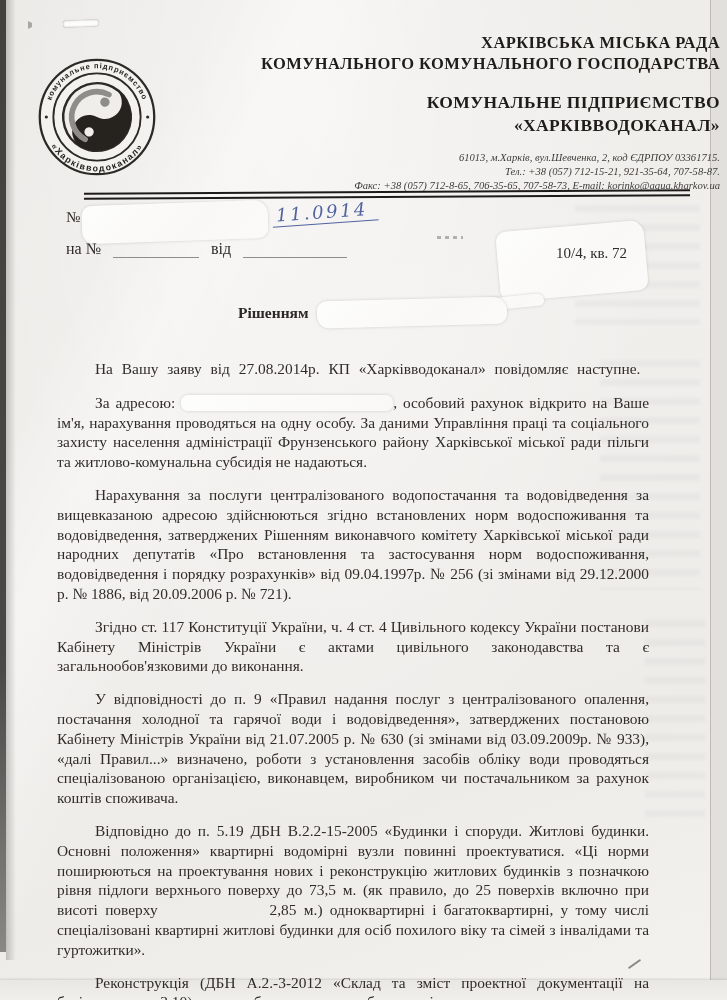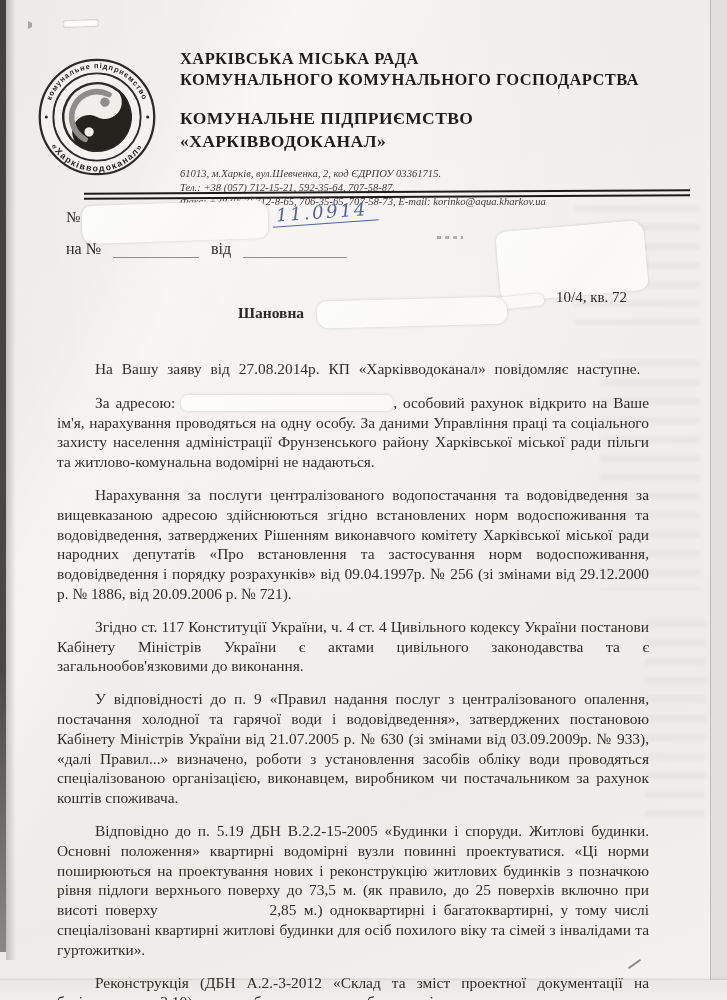--- a/index.html
+++ b/index.html
@@ -40,41 +40,41 @@
   
   .redact{position:absolute;background:linear-gradient(135deg,#fdfdfc 0%,#f9f8f6 60%,#fbfaf8 100%);
     border-radius:10px 14px 10px 12px;box-shadow:0 0 3px rgba(150,148,144,.45);}
   .inline-redact{display:inline-block;position:relative;top:3px;height:16px;
     background:linear-gradient(135deg,#fdfdfc,#f9f8f5);border-radius:7px;
     box-shadow:0 0 3px rgba(150,148,144,.45);}
   .covered-fragment{position:absolute;height:3px;
     background:repeating-linear-gradient(90deg,#96948f 0 4px,transparent 4px 8px);opacity:.7;}
 
   
-  .header-text{position:absolute;left:180px;top:32px;width:540px;text-align:left;color:#1f1d1a;margin-top:16px;}
+  .header-text{position:absolute;left:180px;top:32px;width:540px;text-align:right;color:#1f1d1a;}
   .org-line{font-weight:bold;font-size:16.5px;letter-spacing:.4px;line-height:21px;}
   .company-block{margin-top:17px;}
   .company-line{font-weight:bold;font-size:17.5px;letter-spacing:.4px;line-height:23px;}
   .contact-block{margin-top:14px;color:#3e3c38;font-style:italic;}
   .contact-line{font-size:10.6px;line-height:14px;}
 
   .logo-wrap{position:absolute;left:36px;top:56px;width:122px;height:122px;}
   .logo-wrap svg{width:100%;height:100%;}
 
   .double-rule{position:absolute;left:84px;top:191px;width:606px;height:3px;
     border-top:2px solid #1d1b19;border-bottom:2px solid #1d1b19;transform:rotate(-0.35deg);}
 
   
   .ref-no-label{position:absolute;left:66px;top:209px;font-size:15px;color:#2e2b28;}
   .handwritten-no{position:absolute;left:272px;top:201px;font-size:18px;font-style:italic;
     color:#51639f;letter-spacing:2.5px;transform:rotate(-4deg);
     border-bottom:1.6px solid #51639f;padding:0 10px 1px 4px;font-family:"DejaVu Serif",serif;}
   .ref-line2{position:absolute;left:66px;top:240px;font-size:16px;color:#2e2b28;}
   .form-line{display:inline-block;height:13px;border-bottom:1.2px solid #8f8d89;vertical-align:bottom;}
-  .addr-visible{position:absolute;left:556px;top:245px;font-size:15px;color:#2e2b28;margin-top:44px;}
+  .addr-visible{position:absolute;left:556px;top:245px;font-size:15px;color:#2e2b28;}
 
   
   .salutation{position:absolute;left:238px;top:304px;font-size:15.5px;font-weight:bold;color:#2b2825;}
 
   
   .body-text{position:absolute;left:44px;top:346px;width:618px;
     font-size:15.4px;line-height:19.8px;text-align:justify;color:#302d29;}
   .body-text p{margin:13px;text-indent:38px;}
   .p1{word-spacing:5px;}
   .gap-spacer{display:inline-block;width:112px;}
@@ -123,21 +123,21 @@
 
   <div class="header-text">
     <div class="org-line">ХАРКІВСЬКА МІСЬКА РАДА</div>
     <div class="org-line">КОМУНАЛЬНОГО КОМУНАЛЬНОГО ГОСПОДАРСТВА</div>
     <div class="company-block">
       <div class="company-line">КОМУНАЛЬНЕ ПІДПРИЄМСТВО</div>
       <div class="company-line">«ХАРКІВВОДОКАНАЛ»</div>
     </div>
     <div class="contact-block">
       <div class="contact-line">61013, м.Харків, вул.Шевченка, 2, код ЄДРПОУ 03361715.</div>
-      <div class="contact-line">Тел.: +38 (057) 712-15-21, 592-35-64, 707-58-87.</div>
+      <div class="contact-line">Тел.: +38 (057) 712-15-21, 921-35-64, 707-58-87.</div>
       <div class="contact-line">Факс: +38 (057) 712-8-65, 706-35-65, 707-58-73, E-mail: korinko@aqua.kharkov.ua</div>
     </div>
   </div>
 
   <div class="double-rule"></div>
 
   <div class="ref-no-label">№</div>
   <div class="redact" style="left:82px;top:203px;width:186px;height:38px;transform:rotate(-2deg);"></div>
   <div class="handwritten-no">11.0914</div>
 
@@ -146,27 +146,27 @@
     <span class="form-line" style="width:86px;margin:0 8px;"></span>
     <span>від</span>
     <span class="form-line" style="width:104px;margin:0 8px;"></span>
   </div>
 
   <div class="covered-fragment" style="left:437px;top:236px;width:26px;"></div>
   <div class="redact" style="left:498px;top:226px;width:148px;height:70px;transform:rotate(-5deg);"></div>
   <div class="redact" style="left:486px;top:296px;width:58px;height:12px;transform:rotate(-6deg);"></div>
   <div class="addr-visible">10/4, кв. 72</div>
 
-  <div class="salutation">Шановна</div>
+  <div class="salutation">Рішенням</div>
   <div class="redact" style="left:317px;top:299px;width:190px;height:27px;transform:rotate(-1.5deg);"></div>
 
   <div class="body-text">
     <p class="p1">На Вашу заяву від 27.08.2014р. КП «Харківводоканал» повідомляє наступне.</p>
     <p><span>За адресою:</span>
-      <span class="inline-redact" style="width:212px;"></span><span>, особовий рахунок відкрито на Ваше ім'я, нарахування проводяться на одну особу. За даними Управління праці та соціального захисту населення адміністрації Фрунзенського району Харківської міської ради пільги та  житлово-комунальна водомірні не надаються.</span></p>
+      <span class="inline-redact" style="width:212px;"></span><span>, особовий рахунок відкрито на Ваше ім'я, нарахування проводяться на одну особу. За даними Управління праці та соціального захисту населення адміністрації Фрунзенського району Харківської міської ради пільги та  житлово-комунальна субсидія не надаються.</span></p>
     <p>Нарахування за послуги централізованого водопостачання та водовідведення за вищевказаною адресою здійснюються згідно встановлених норм водоспоживання та водовідведення, затверджених Рішенням виконавчого комітету Харківської міської ради народних депутатів «Про встановлення та застосування норм водоспоживання, водовідведення і порядку розрахунків» від 09.04.1997р. № 256 (зі змінами від 29.12.2000 р. № 1886, від 20.09.2006 р. № 721).</p>
     <p>Згідно ст. 117 Конституції України, ч. 4 ст. 4 Цивільного кодексу України постанови Кабінету Міністрів України є актами цивільного законодавства та є загальнообов'язковими до виконання.</p>
     <p>У відповідності до п. 9 «Правил надання послуг з централізованого опалення, постачання холодної та гарячої води і водовідведення», затверджених постановою Кабінету Міністрів України від 21.07.2005 р. № 630 (зі змінами від 03.09.2009р. № 933), «далі Правил...» визначено, роботи з установлення засобів обліку води проводяться спеціалізованою організацією, виконавцем, виробником чи постачальником за рахунок коштів споживача.</p>
     <p><span>Відповідно до п. 5.19 ДБН В.2.2-15-2005 «Будинки і споруди. Житлові будинки. Основні положення» квартирні водомірні вузли повинні проектуватися. «Ці норми поширюються на проектування нових і реконструкцію житлових будинків з позначкою рівня підлоги верхнього поверху до 73,5 м. (як правило, до 25 поверхів включно при висоті поверху</span><span class="gap-spacer"></span><span>2,85 м.) одноквартирні і багатоквартирні, у тому числі спеціалізовані квартирні житлові будинки для осіб похилого віку та сімей з інвалідами та гуртожитки».</span></p>
     <p>Реконструкція (ДБН А.2.-3-2012 «Склад та зміст проектної документації на будівництво» п.3.10) - це перебудова, яка передбачає поліпшення питань екс-</p>
   </div>
 
 </div>
 
 </body></html>

